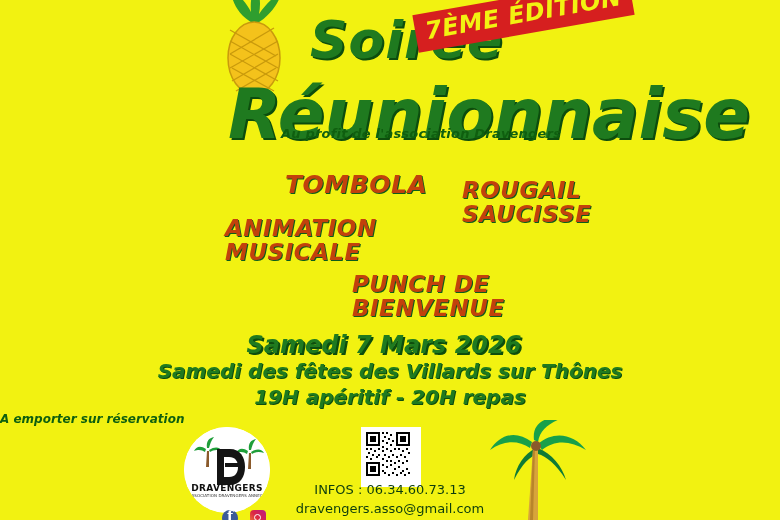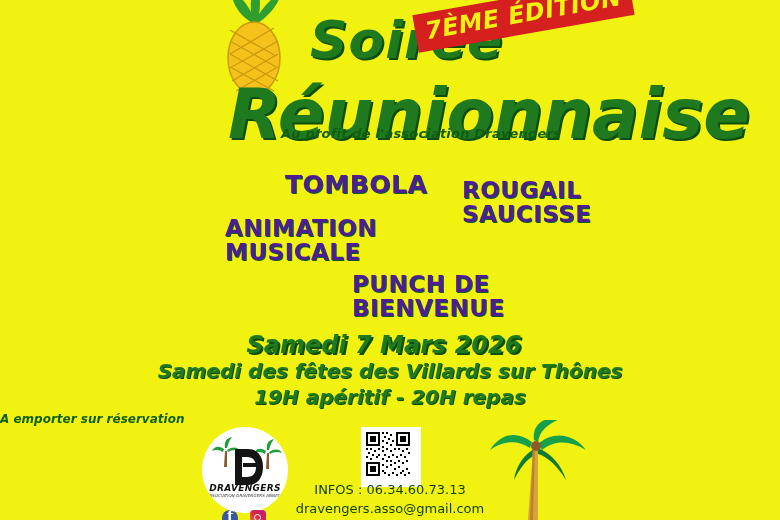--- a/index.html
+++ b/index.html
@@ -85,22 +85,23 @@
     top: -14px;
     width: 96px;
     height: 110px;
   }
 
   
   .feature {
     position: absolute;
     font-family: "DejaVu Sans", sans-serif;
     font-weight: bold;
+    font-style: italic;
     font-size: 23px;
-    color: #4c1d95;
+    color: #c2410c;
     text-shadow: 1px 1px 0 #0d5c1c;
     line-height: 1.05;
     letter-spacing: 0.5px;
   }
   .f-tombola   { left: 285px; top: 172px; font-size: 25px; }
   .f-rougail   { left: 462px; top: 178px; }
   .f-animation { left: 225px; top: 216px; }
   .f-punch     { left: 352px; top: 224px; }
 
   
@@ -149,28 +150,27 @@
     font-family: "DejaVu Sans", sans-serif;
     font-weight: bold;
     font-style: italic;
     font-size: 12px;
     color: #0f5f0f;
   }
 
   
   .logo-circle {
     position: absolute;
-    left: 202px;
+    left: 184px;
     top: 427px;
     width: 86px;
     height: 86px;
     border-radius: 50%;
     background: #ffffff;
     overflow: hidden;
-    font-style: italic;
   }
   .logo-inner {
     position: relative;
     width: 86px;
     height: 86px;
   }
   .logo-name {
     position: absolute;
     left: 0; right: 0;
     top: 56px;

